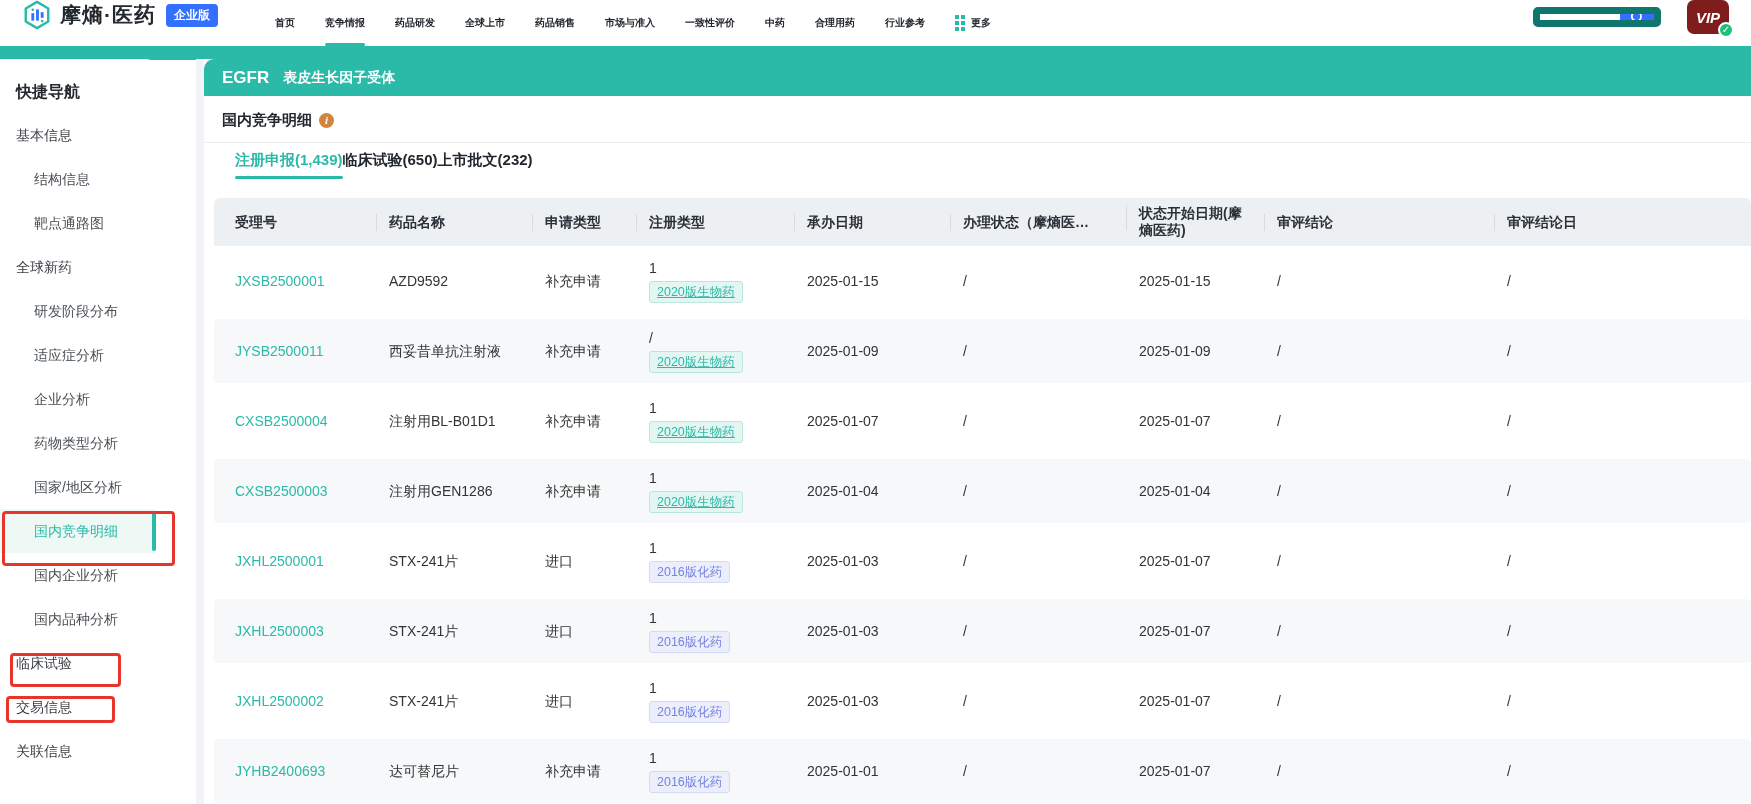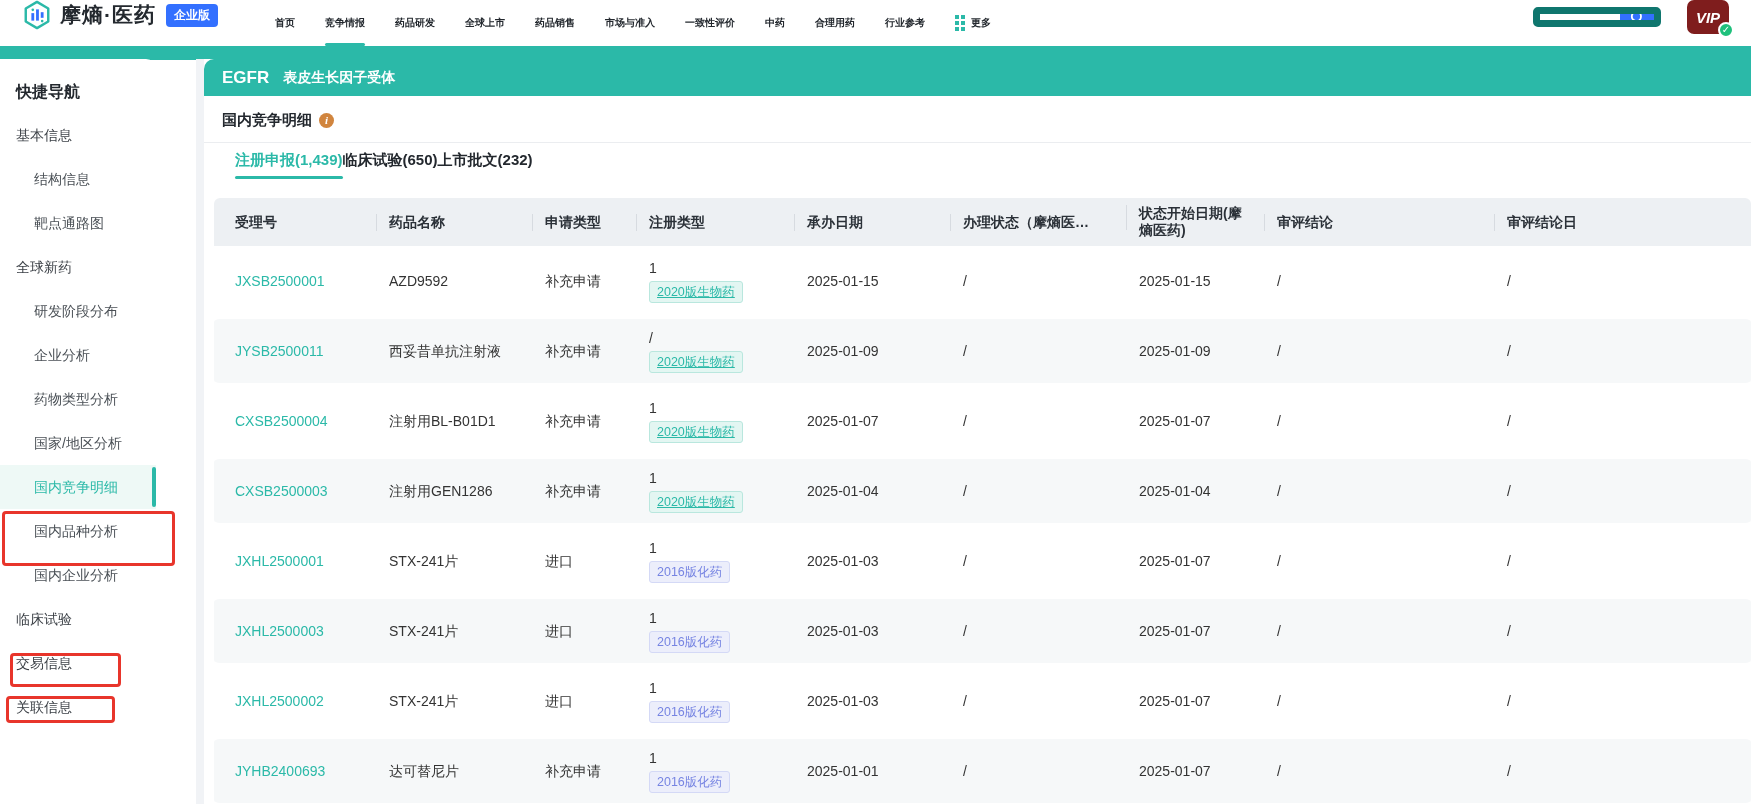--- a/index.html
+++ b/index.html
@@ -151,26 +151,27 @@
 <div class="teal-strip"></div>
 
 <div class="sidebar">
   <div class="side-title">快捷导航</div>
   <div id="side-items">
       <div class="side-item lv1">基本信息</div>
       <div class="side-item lv2">结构信息</div>
       <div class="side-item lv2">靶点通路图</div>
       <div class="side-item lv1">全球新药</div>
       <div class="side-item lv2">研发阶段分布</div>
+      <div class="side-item lv2">适应症分析</div>
       <div class="side-item lv2">企业分析</div>
       <div class="side-item lv2">药物类型分析</div>
       <div class="side-item lv2">国家/地区分析</div>
       <div class="side-item lv2 active">国内竞争明细</div>
+      <div class="side-item lv2">国内企业分析</div>
       <div class="side-item lv2">国内品种分析</div>
-      <div class="side-item lv2">国内企业分析</div>
       <div class="side-item lv1">临床试验</div>
       <div class="side-item lv1">交易信息</div>
       <div class="side-item lv1">关联信息</div>
     </div>
 </div>
 <div class="gap-col"></div>
 
 <div class="main">
   <div class="banner">
     <span class="code">EGFR</span>

